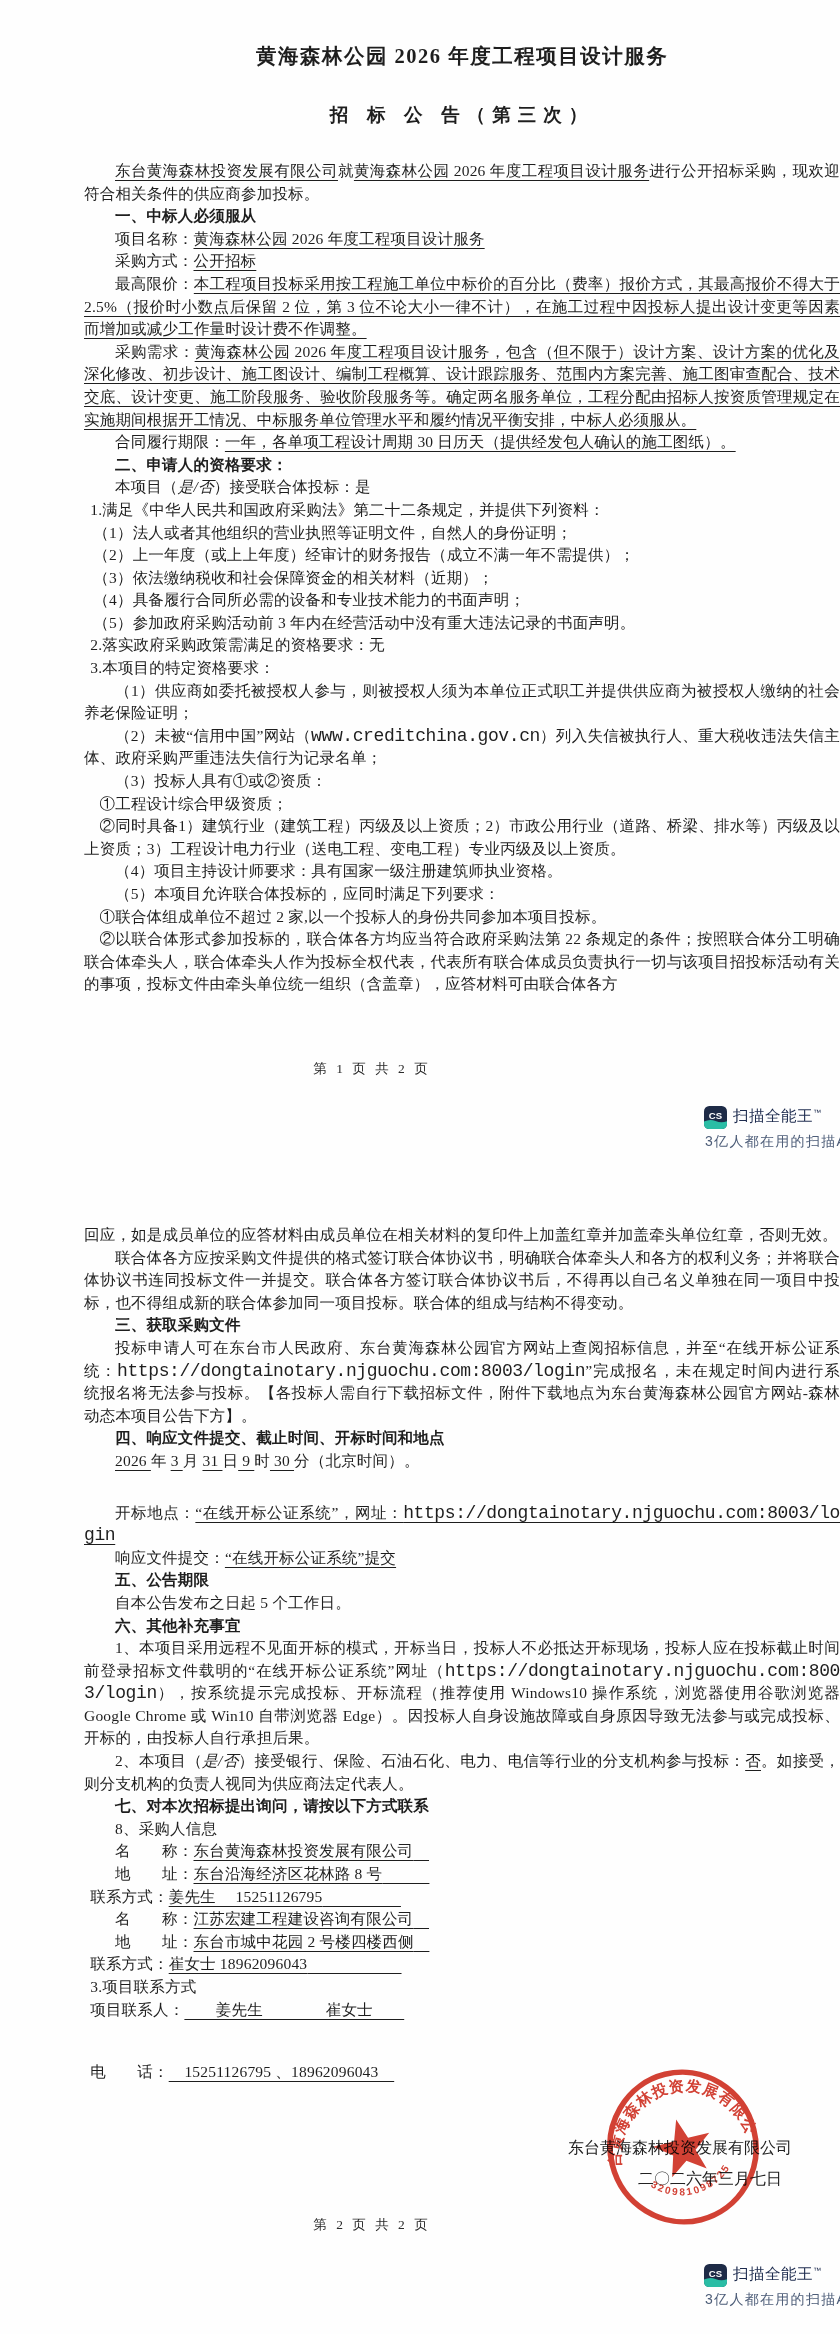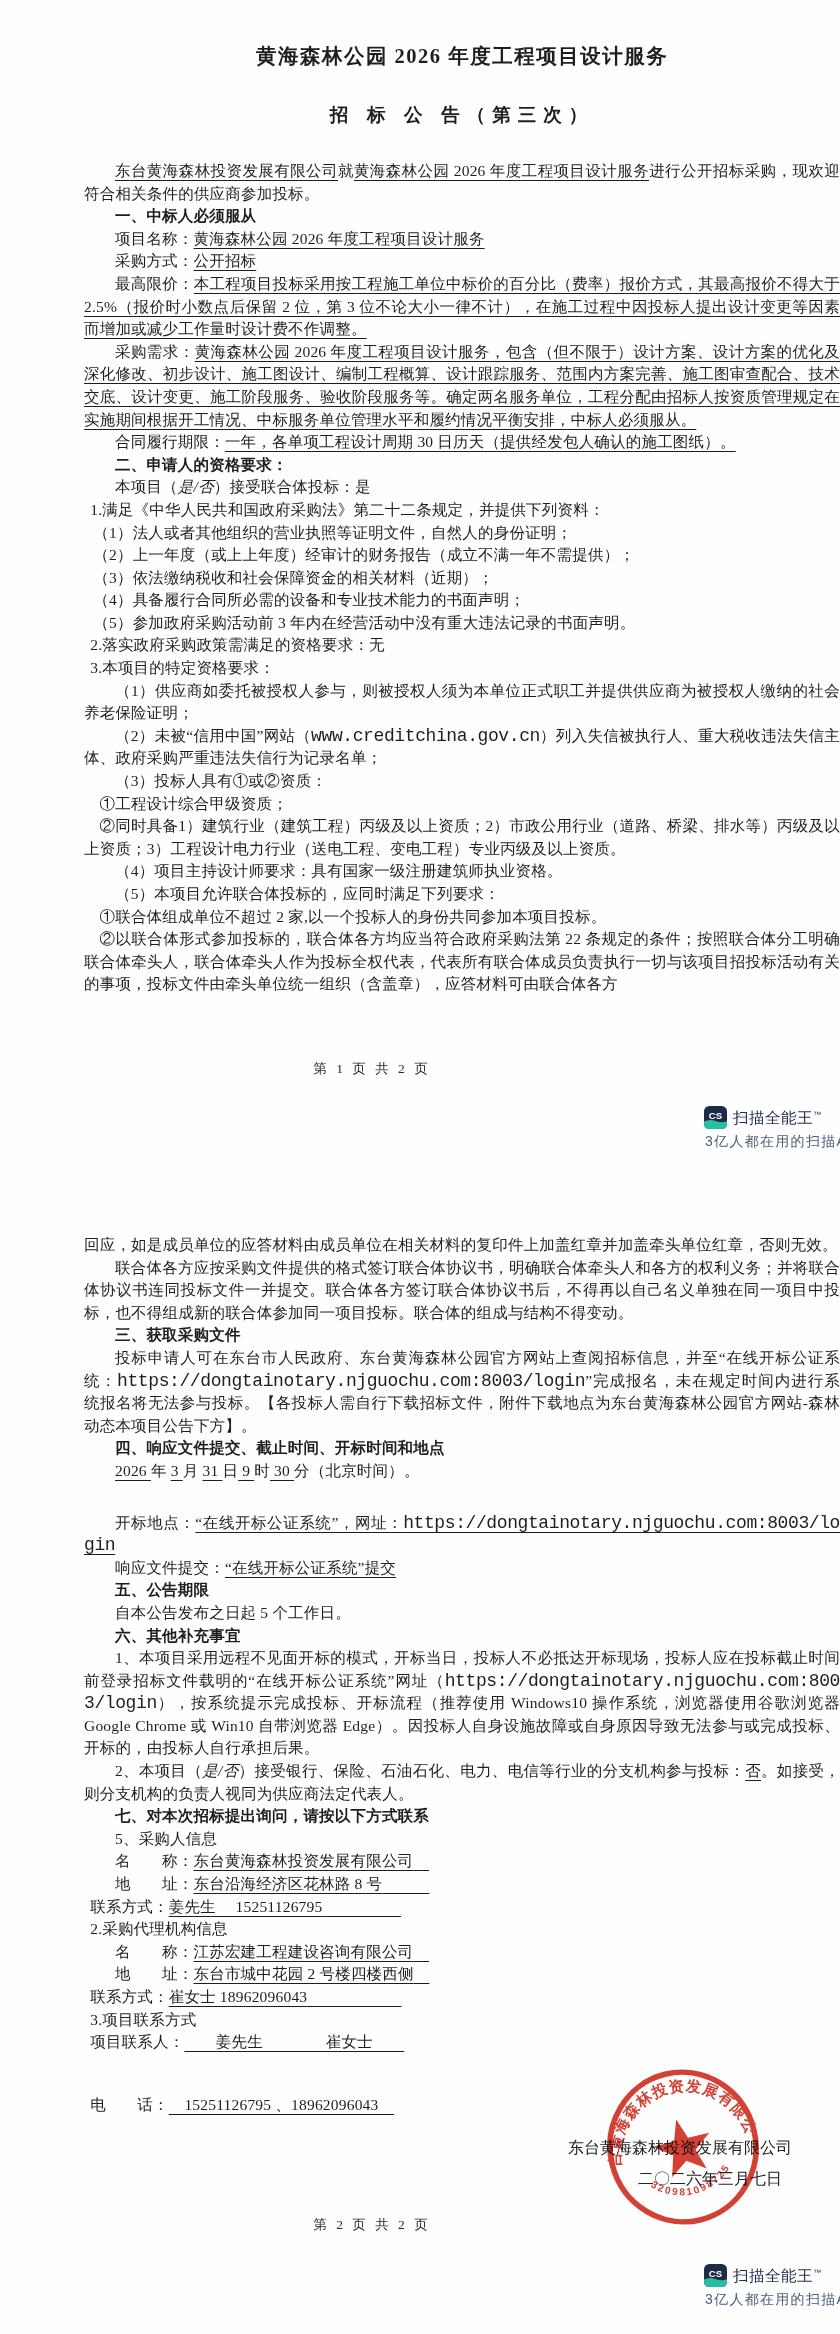--- a/index.html
+++ b/index.html
@@ -72,21 +72,21 @@
   .wm{
     position:absolute;
     right:26px;
     width:110px;
     display:flex;
     flex-direction:column;
     align-items:flex-start;
   }
   .page-1 .wm{top:1106px;}
   .page-2 .wm{top:1104px;}
-  .wm-row{display:flex;align-items:flex-end;gap:6px;}
+  .wm-row{display:flex;align-items:flex-start;gap:6px;}
   .wm-badge{width:23px;height:23px;display:inline-block;line-height:0;}
   .wm-name{
     font-family:"Liberation Sans","DejaVu Sans",sans-serif;
     font-weight:normal;
     font-size:15.5px;
     color:#1d2b4e;
     letter-spacing:0.5px;
     white-space:nowrap;
   }
   .wm-tm{font-size:8px;vertical-align:super;color:#1d2b4e;}
@@ -171,39 +171,38 @@
           </svg>
         </span>
         <span class="wm-name"><span>扫描全能王</span><span class="wm-tm">™</span></span>
       </div>
       <div class="wm-tagline">3亿人都在用的扫描App</div>
     </div>
   </div>
 
   <div class="page page-2">
     <div>
-        <p class="blk para" style="text-indent: 0em; margin-top: 10px;"><span class="seg">回应，如是成员单位的应答材料由成员单位在相关材料的复印件上加盖红章并加盖牵头单位红章，否则无效。</span></p>
+        <p class="blk para" style="text-indent: 0em;"><span class="seg">回应，如是成员单位的应答材料由成员单位在相关材料的复印件上加盖红章并加盖牵头单位红章，否则无效。</span></p>
         <p class="blk para" style="text-indent: 2em;"><span class="seg">联合体各方应按采购文件提供的格式签订联合体协议书，明确联合体牵头人和各方的权利义务；并将联合体协议书连同投标文件一并提交。联合体各方签订联合体协议书后，不得再以自己名义单独在同一项目中投标，也不得组成新的联合体参加同一项目投标。联合体的组成与结构不得变动。</span></p>
         <p class="blk heading" style="text-indent: 2em;"><span class="seg">三、获取采购文件</span></p>
         <p class="blk para" style="text-indent: 2em;"><span class="seg">投标申请人可在东台市人民政府、东台黄海森林公园官方网站上查阅招标信息，并至“在线开标公证系统：</span><span class="seg mono">https://dongtainotary.njguochu.com:8003/login</span><span class="seg">”完成报名，未在规定时间内进行系统报名将无法参与投标。【各投标人需自行下载招标文件，附件下载地点为东台黄海森林公园官方网站-森林动态本项目公告下方】。</span></p>
         <p class="blk heading" style="text-indent: 2em;"><span class="seg">四、响应文件提交、截止时间、开标时间和地点</span></p>
         <p class="blk para" style="text-indent: 2em;"><span class="seg u">2026 </span><span class="seg">年 </span><span class="seg u">3 </span><span class="seg">月 </span><span class="seg u">31 </span><span class="seg">日</span><span class="seg u"> 9 </span><span class="seg">时</span><span class="seg u"> 30 </span><span class="seg">分（北京时间）。</span></p>
         <p class="blk para" style="text-indent: 2em; margin-top: 29px;"><span class="seg">开标地点：</span><span class="seg u">“在线开标公证系统”，网址：</span><span class="seg u mono">https://dongtainotary.njguochu.com:8003/login</span></p>
         <p class="blk para" style="text-indent: 2em;"><span class="seg">响应文件提交：</span><span class="seg u">“在线开标公证系统”提交</span></p>
         <p class="blk heading" style="text-indent: 2em;"><span class="seg">五、公告期限</span></p>
         <p class="blk para" style="text-indent: 2em;"><span class="seg">自本公告发布之日起 5 个工作日。</span></p>
         <p class="blk heading" style="text-indent: 2em;"><span class="seg">六、其他补充事宜</span></p>
         <p class="blk para" style="text-indent: 2em;"><span class="seg">1、本项目采用远程不见面开标的模式，开标当日，投标人不必抵达开标现场，投标人应在投标截止时间前登录招标文件载明的“在线开标公证系统”网址（</span><span class="seg mono">https://dongtainotary.njguochu.com:8003/login</span><span class="seg">），按系统提示完成投标、开标流程（推荐使用 Windows10 操作系统，浏览器使用谷歌浏览器 Google Chrome 或 Win10 自带浏览器 Edge）。因投标人自身设施故障或自身原因导致无法参与或完成投标、开标的，由投标人自行承担后果。</span></p>
         <p class="blk para" style="text-indent: 2em;"><span class="seg">2、本项目（</span><span class="seg i">是/否</span><span class="seg">）接受银行、保险、石油石化、电力、电信等行业的分支机构参与投标：</span><span class="seg u">否</span><span class="seg">。如接受，则分支机构的负责人视同为供应商法定代表人。</span></p>
         <p class="blk heading" style="text-indent: 2em;"><span class="seg">七、对本次招标提出询问，请按以下方式联系</span></p>
-        <p class="blk para" style="text-indent: 2em;"><span class="seg">5、采购人信息</span></p>
+        <p class="blk para" style="text-indent: 2em;"><span class="seg">8、采购人信息</span></p>
         <p class="blk para" style="text-indent: 2em;"><span class="seg">名　　称：</span><span class="seg u">东台黄海森林投资发展有限公司</span><span class="seg u">　</span></p>
         <p class="blk para" style="text-indent: 2em;"><span class="seg">地　　址：</span><span class="seg u">东台沿海经济区花林路 8 号</span><span class="seg u">　　　</span></p>
         <p class="blk para" style="text-indent: 0.4em;"><span class="seg">联系方式：</span><span class="seg u">姜先生　 15251126795</span><span class="seg u">　　　　　</span></p>
-        <p class="blk para" style="text-indent: 0.4em;"><span class="seg">2.采购代理机构信息</span></p>
         <p class="blk para" style="text-indent: 2em;"><span class="seg">名　　称：</span><span class="seg u">江苏宏建工程建设咨询有限公司</span><span class="seg u">　</span></p>
         <p class="blk para" style="text-indent: 2em;"><span class="seg">地　　址：</span><span class="seg u">东台市城中花园 2 号楼四楼西侧</span><span class="seg u">　</span></p>
         <p class="blk para" style="text-indent: 0.4em;"><span class="seg">联系方式：</span><span class="seg u">崔女士 18962096043</span><span class="seg u">　　　　　　</span></p>
         <p class="blk para" style="text-indent: 0.4em;"><span class="seg">3.项目联系方式</span></p>
         <p class="blk para" style="text-indent: 0.4em;"><span class="seg">项目联系人：</span><span class="seg u">　　姜先生　　　　崔女士　　</span></p>
         <p class="blk para" style="text-indent: 0.4em; margin-top: 40px;"><span class="seg">电　　话：</span><span class="seg u">　15251126795 、18962096043　</span></p>
       </div>
 
     <div class="sig">
       <div class="sig-company">东台黄海森林投资发展有限公司</div>

